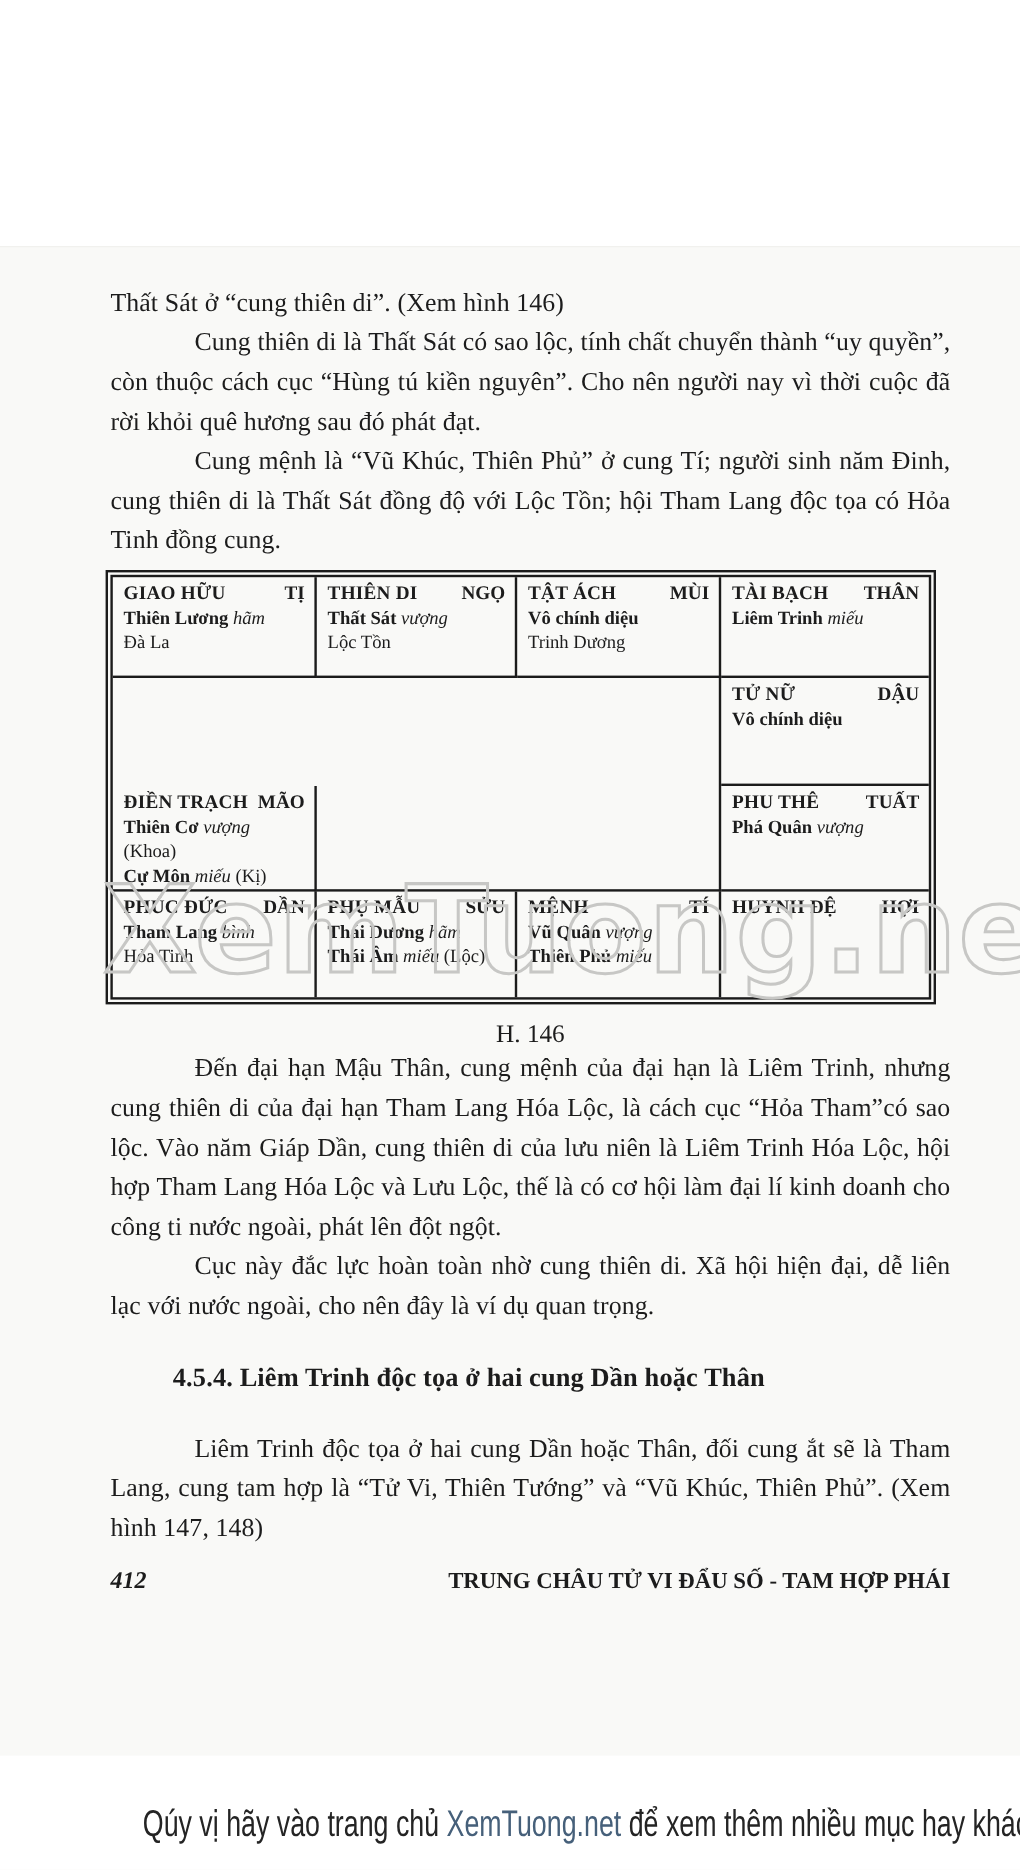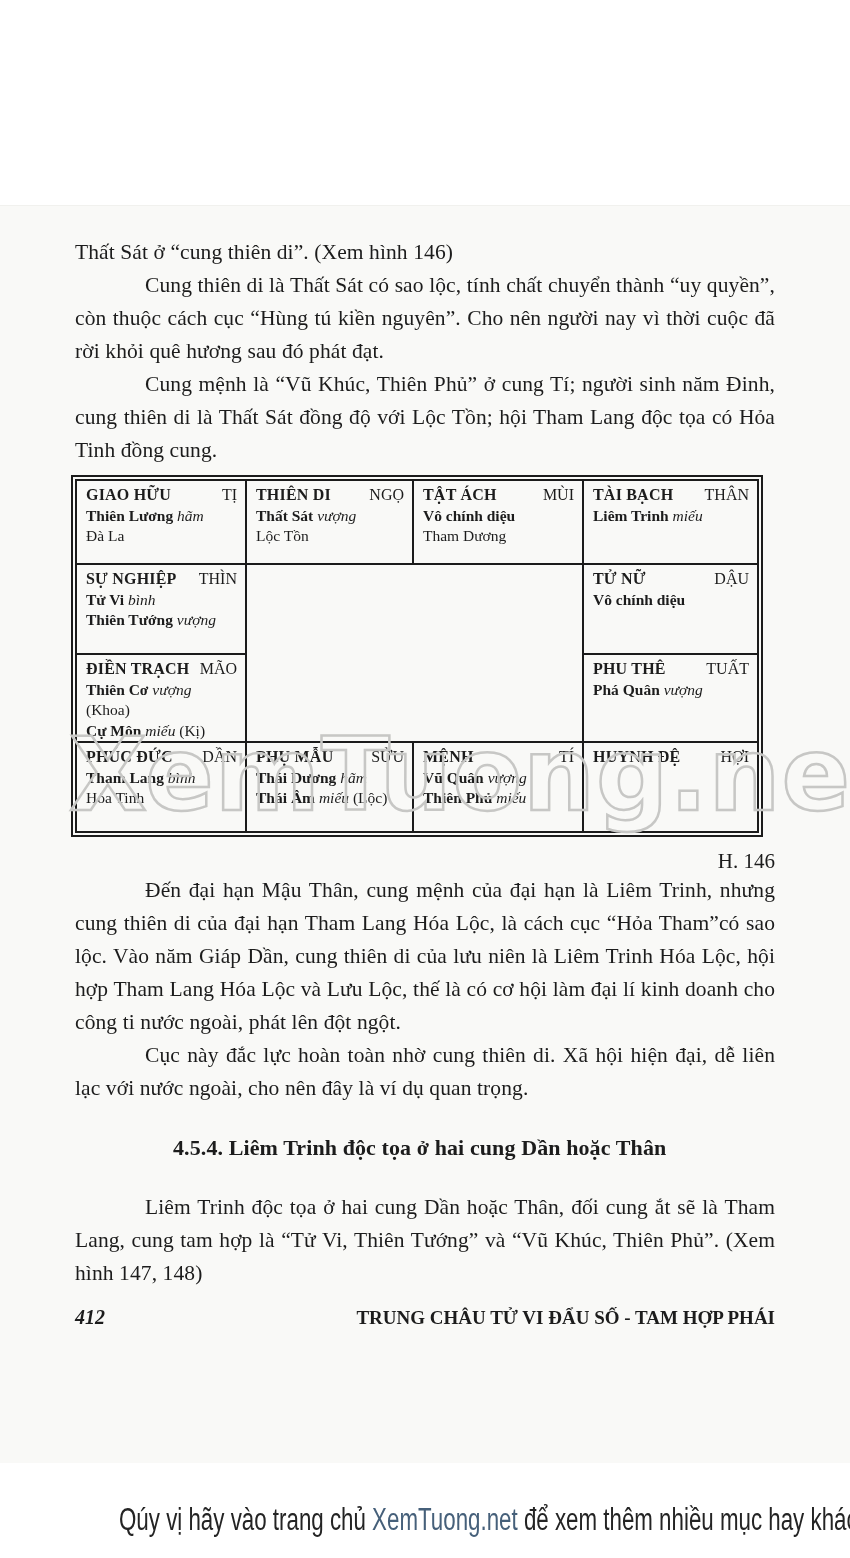--- a/index.html
+++ b/index.html
@@ -6,56 +6,56 @@
   html,body { margin:0; padding:0; }
   body {
     width:850px; height:1558px; position:relative; background:#ffffff;
     font-family:"Liberation Serif","DejaVu Serif",serif; color:#1c1c1c;
     overflow:hidden;
   }
   .scan-bg {
     position:absolute; left:0; top:205px; width:850px; height:1258px;
     background:#f9f9f7; border-top:1px solid #f1f1ee;
   }
-  .content { position:absolute; left:75px; top:236px; width:700px; }
+  .content { position:absolute; left:92px; top:236px; width:700px; }
   p.body-par {
     margin:0; font-size:21.5px; line-height:33px; text-align:justify;
     letter-spacing:0.1px;
   }
   p.indent { text-indent:70px; }
 
   
   .chart-wrap { position:relative; margin:8px 0 0 -4px; width:692px; }
   .grid {
     display:grid;
     grid-template-columns:170px 167px 170px 1fr;
     grid-template-rows:84px 90px 88px 88px;
     width:692px; border:6px double #1b1b1b; background:transparent;
   }
   .cell { padding:4px 8px 12px 9px; font-size:15.5px; line-height:20.5px; overflow:visible; }
   .cell.br { border-right:2px solid #1b1b1b; }
   .cell.bb { border-bottom:2px solid #1b1b1b; }
   .cell-head { display:flex; justify-content:space-between; font-weight:bold; font-size:16px; }
   .palace { letter-spacing:0.2px; }
-  .branch { font-weight:normal; }
+  .branch { font-weight:bold; }
   .star-line .s-b { font-weight:bold; }
   .star-line .s-i { font-style:italic; }
   .star-line span:empty { display:none; }
   .watermark {
     position:absolute; left:-2px; top:250px; z-index:3;
     font-family:"DejaVu Sans",sans-serif; font-weight:bold;
     font-size:101px; line-height:1; letter-spacing:1px; white-space:nowrap;
     color:transparent; -webkit-text-stroke:2.5px #c7c7c5;
     pointer-events:none;
   }
-  .caption { text-align:right; font-size:21px; margin:12px 0 0 0; }
+  .caption { text-align:center; font-size:21px; margin:12px 0 0 0; }
 
   .p-after-fig { margin-top:22px; }
   .section-heading {
-    font-weight:bold; font-size:22px; margin:30px 0 30px 98px;
+    font-weight:bold; font-size:22px; margin:30px 0 30px 52px;
     letter-spacing:0.1px;
   }
   .footer {
     display:flex; justify-content:space-between; align-items:baseline;
     margin-top:16px;
     gap:39px;
   }
   .page-num { font-weight:bold; font-style:italic; font-size:20px; }
   .running-title { font-weight:bold; font-size:19px; letter-spacing:0px;font-family:Liberation Serif, serif; }
 
@@ -98,39 +98,31 @@
         <div class="star-line"><span class="s-b">Thất Sát</span> <span class="s-i">vượng</span> </div>
         <div class="star-line">  <span class="s-r">Lộc Tồn</span></div>
       </div>
 
       <div class="cell br bb" style="grid-area:1/3">
         <div class="cell-head">
             <span class="palace">TẬT ÁCH</span>
             <span class="branch">MÙI</span>
           </div>
         <div class="star-line"><span class="s-b">Vô chính diệu</span>  </div>
-        <div class="star-line">  <span class="s-r">Tham Dương</span></div>
+        <div class="star-line">  <span class="s-r">Trinh Dương</span></div>
       </div>
 
       <div class="cell bb" style="grid-area:1/4">
         <div class="cell-head">
             <span class="palace">TÀI BẠCH</span>
             <span class="branch">THÂN</span>
           </div>
         <div class="star-line"><span class="s-b">Liêm Trinh</span> <span class="s-i">miếu</span> </div>
       </div>
 
-      <div class="cell br bb" style="grid-area:2/1">
-        <div class="cell-head">
-            <span class="palace">SỰ NGHIỆP</span>
-            <span class="branch">THÌN</span>
-          </div>
-        <div class="star-line"><span class="s-b">Tử Vi</span> <span class="s-i">bình</span> </div>
-        <div class="star-line"><span class="s-b">Thiên Tướng</span> <span class="s-i">vượng</span> </div>
-      </div>
 
       <div class="cell br bb" style="grid-area:2/2/4/4"></div>
 
       <div class="cell bb" style="grid-area:2/4">
         <div class="cell-head">
             <span class="palace">TỬ NỮ</span>
             <span class="branch">DẬU</span>
           </div>
         <div class="star-line"><span class="s-b">Vô chính diệu</span>  </div>
       </div>

